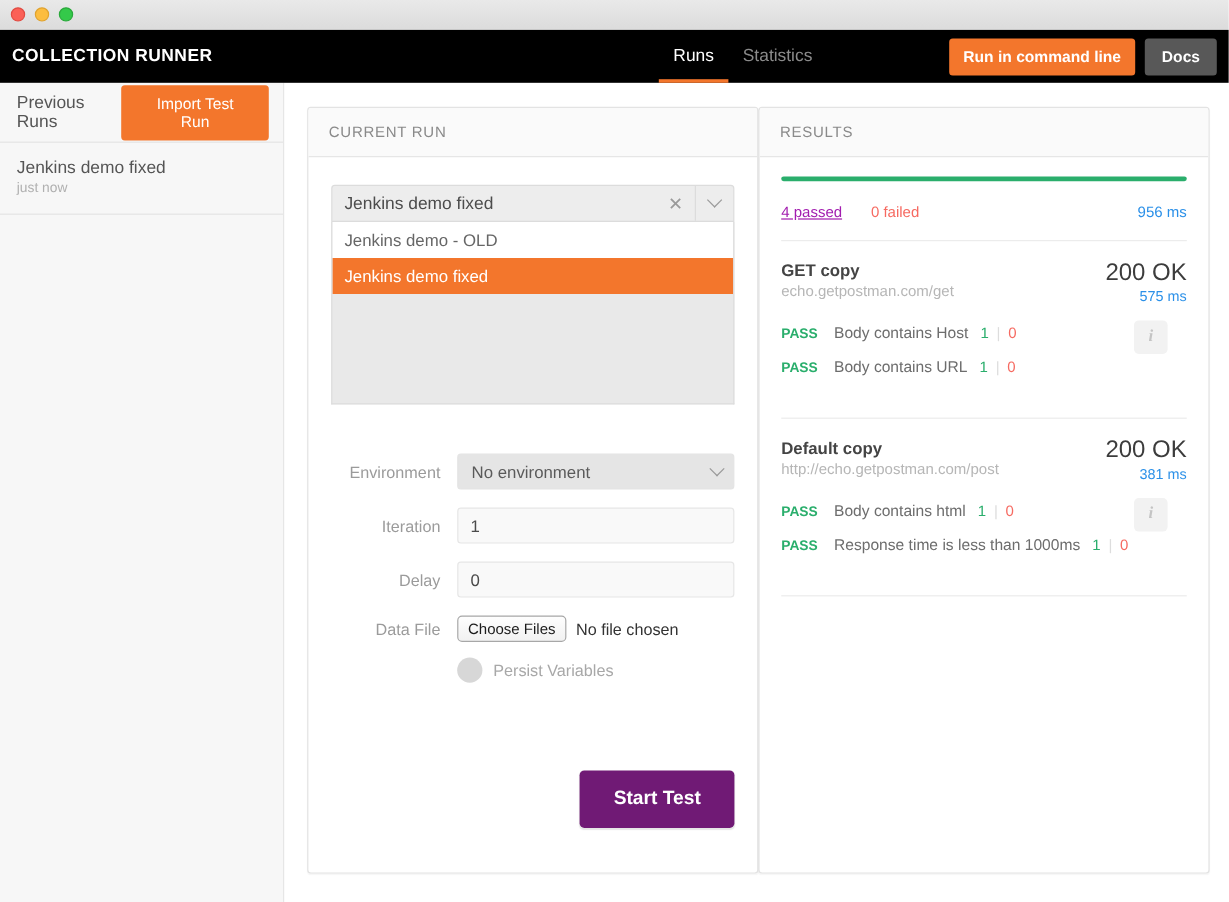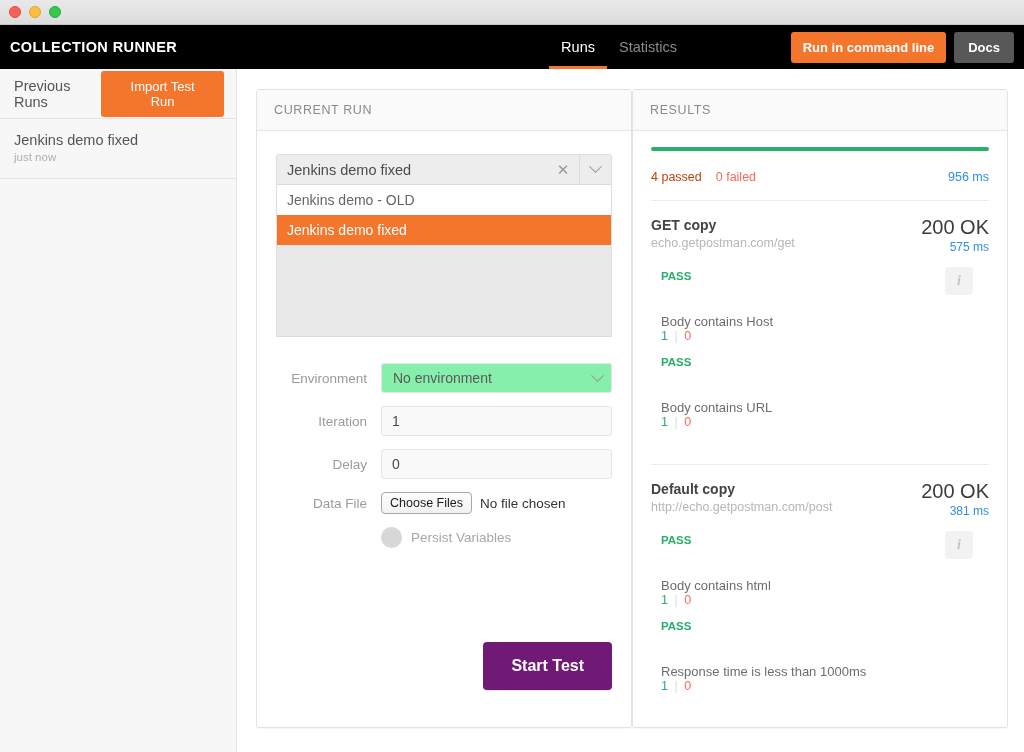--- a/index.html
+++ b/index.html
@@ -222,33 +222,34 @@
   .coll-opt.selected {
     background: #f3762c;
     color: #ffffff;
   }
 
   
   .form { padding: 26px 19px 0 19px; }
   .frow {
     display: flex; align-items: center;
     margin-bottom: 13px;
+    margin-top: 15px;
   }
   .flabel {
     width: 105px;
     flex: 0 0 105px;
     text-align: right;
     padding-right: 14px;
     font-size: 13.5px;
     color: #9b9b9b;
   }
   .fctrl { flex: 1 1 auto; }
   .sel-env {
     height: 30px;
-    background: #86efac;
+    background: #e5e5e5;
     border: 1px solid #e4e4e4;
     border-radius: 3px;
     display: flex; align-items: center;
     padding: 0 9px 0 11px;
     font-size: 14px;
     color: #5a5a5a;
     cursor: pointer;
   }
   .sel-env .chev { margin-left: auto; width: 9px; height: 9px; }
   .txt-input {
@@ -307,21 +308,21 @@
   .res-bar {
     height: 4px;
     background: #2aae6c;
     border-radius: 2px;
   }
   .res-counts {
     display: flex; align-items: center;
     margin-top: 19px;
     font-size: 12.5px;
   }
-  .res-pass { color: #c2410c; margin-right: 14px; }
+  .res-pass { color: #a21caf; margin-right: 24px; text-decoration: underline; }
   .res-fail { color: #f66a61; }
   .res-time-total { margin-left: auto; color: #2b90e8; }
   .res-divider {
     height: 1px; background: #ececec;
     margin: 16px 18px 0 18px;
   }
   .res-block { padding: 16px 18px 6px 18px; position: relative; }
   .res-block-top { display: flex; align-items: flex-start; gap: 20px; }
   .res-req { flex: 1 1 auto; }
   .res-req-name {
@@ -330,21 +331,20 @@
   }
   .res-req-url { font-size: 12.5px; color: #b6b6b6; }
   .res-status { text-align: right; }
   .res-code { font-size: 20px; color: #3c3c3c; line-height: 1.05; }
   .res-ms { font-size: 12px; color: #2b90e8; margin-top: 2px; }
   .res-tests { margin-top: 16px; }
   .res-test {
     display: flex; align-items: baseline;
     margin-bottom: 13px;
     font-size: 12.5px;
-    flex-direction: column;
   }
   .tag-pass {
     color: #2aae6c; font-weight: bold; font-size: 11.5px;
     width: 44px; flex: 0 0 44px;
   }
   .test-name { color: #6d6d6d; font-size: 13px; }
   .test-counts { margin-left: 10px; font-size: 12.5px; }
   .cnt-pass { color: #2aae6c; }
   .cnt-sep { color: #dddddd; margin: 0 3px; }
   .cnt-fail { color: #f66a61; }

